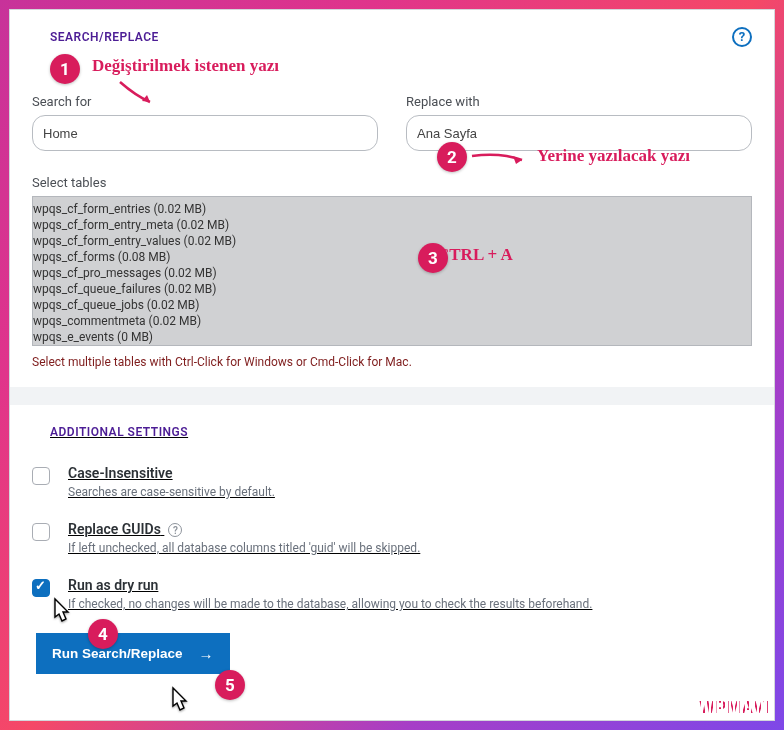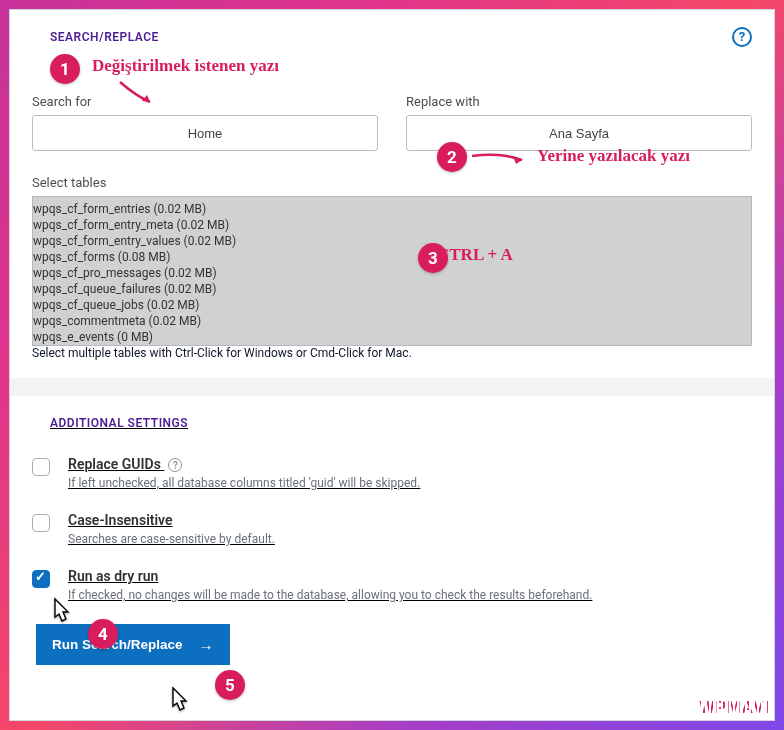--- a/index.html
+++ b/index.html
@@ -55,23 +55,22 @@
     font-size: 13px;
     color: #4b4f55;
     margin-bottom: 6px;
   }
   .text-input {
     width: 100%;
     height: 36px;
     padding: 6px 10px;
     font-size: 13px;
     border: 1px solid #b8bcc2;
-    border-radius: 3px;
+    border-radius: 13px;
     color: #444;
-    text-align: center;
   }
   .select-tables-label {
     display: block;
     font-size: 13px;
     color: #4b4f55;
     margin-top: 24px;
     margin-bottom: 6px;
   }
   .table-list {
     background: #d0d1d3;
@@ -81,21 +80,22 @@
     padding: 4px 0;
     font-size: 12px;
     color: #333;
     line-height: 16px;
   }
   .table-list::-webkit-scrollbar { width: 15px; }
   .table-list::-webkit-scrollbar-track { background: #e9eaec; }
   .table-list::-webkit-scrollbar-thumb { background: #b8bbc0; border-radius: 2px; }
   .hint {
     font-size: 12px;
-    color: #0f172a;
+    color: #7f1d1d;
+    margin-top: 9px;
   }
   .divider { height: 18px; background: #f1f3f5; }
   .section-add {
     padding: 20px 20px 10px 22px;
     text-decoration: underline;
   }
   .setting-row {
     display: flex;
     align-items: flex-start;
     gap: 18px;
@@ -237,33 +237,33 @@
   </div>
 
   <div class="divider"></div>
 
   <div class="section-add">
     <div class="section-title" style="margin-bottom:26px;">ADDITIONAL SETTINGS</div>
 
     <div class="setting-row">
       <div class="chk"></div>
       <div>
+        <div class="setting-title">Case-Insensitive</div>
+        <div class="setting-desc">Searches are case-sensitive by default.</div>
+      </div>
+    </div>
+
+    <div class="setting-row">
+      <div class="chk"></div>
+      <div>
         <div class="setting-title">
           <span>Replace GUIDs</span>
           <span class="q">?</span>
         </div>
         <div class="setting-desc">If left unchecked, all database columns titled 'guid' will be skipped.</div>
-      </div>
-    </div>
-
-    <div class="setting-row">
-      <div class="chk"></div>
-      <div>
-        <div class="setting-title">Case-Insensitive</div>
-        <div class="setting-desc">Searches are case-sensitive by default.</div>
       </div>
     </div>
 
     <div class="setting-row">
       <div class="chk checked"></div>
       <div>
         <div class="setting-title">Run as dry run</div>
         <div class="setting-desc">If checked, no changes will be made to the database, allowing you to check the results beforehand.</div>
       </div>
     </div>

